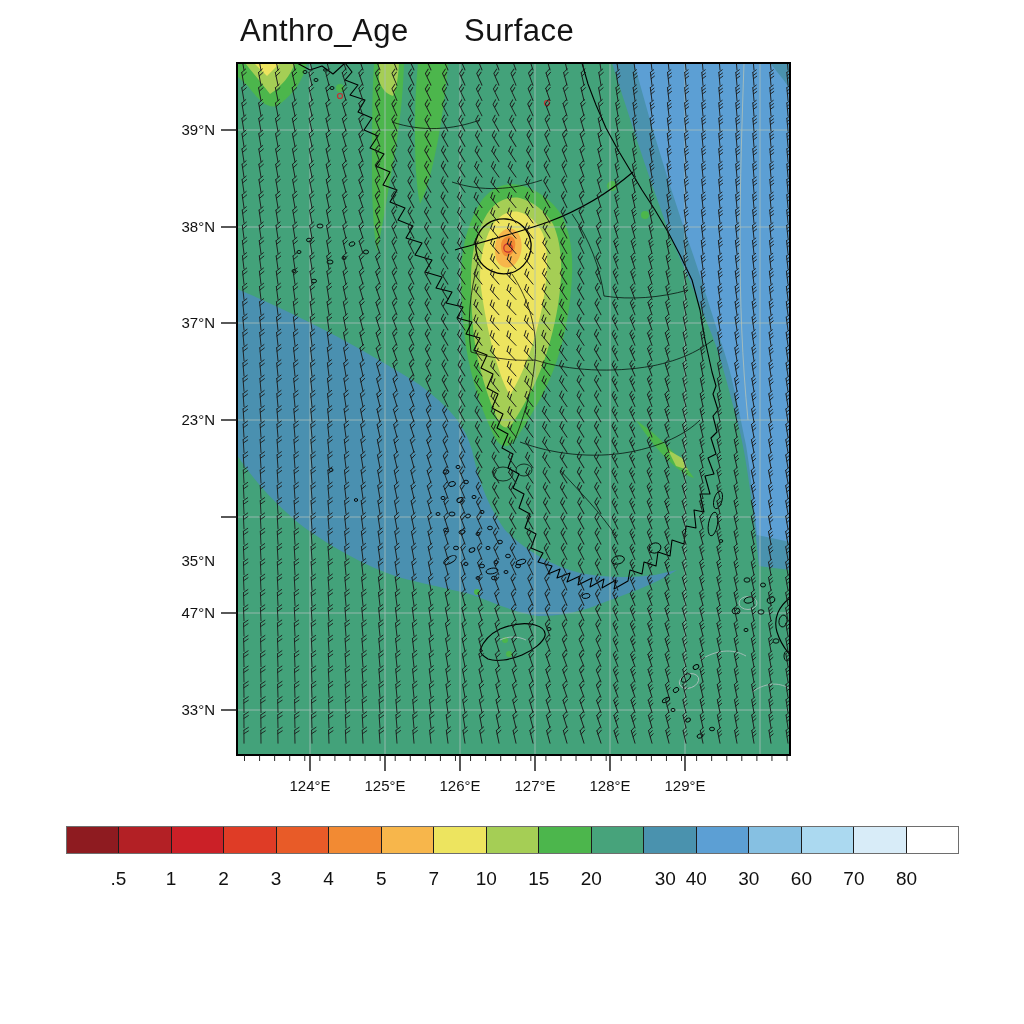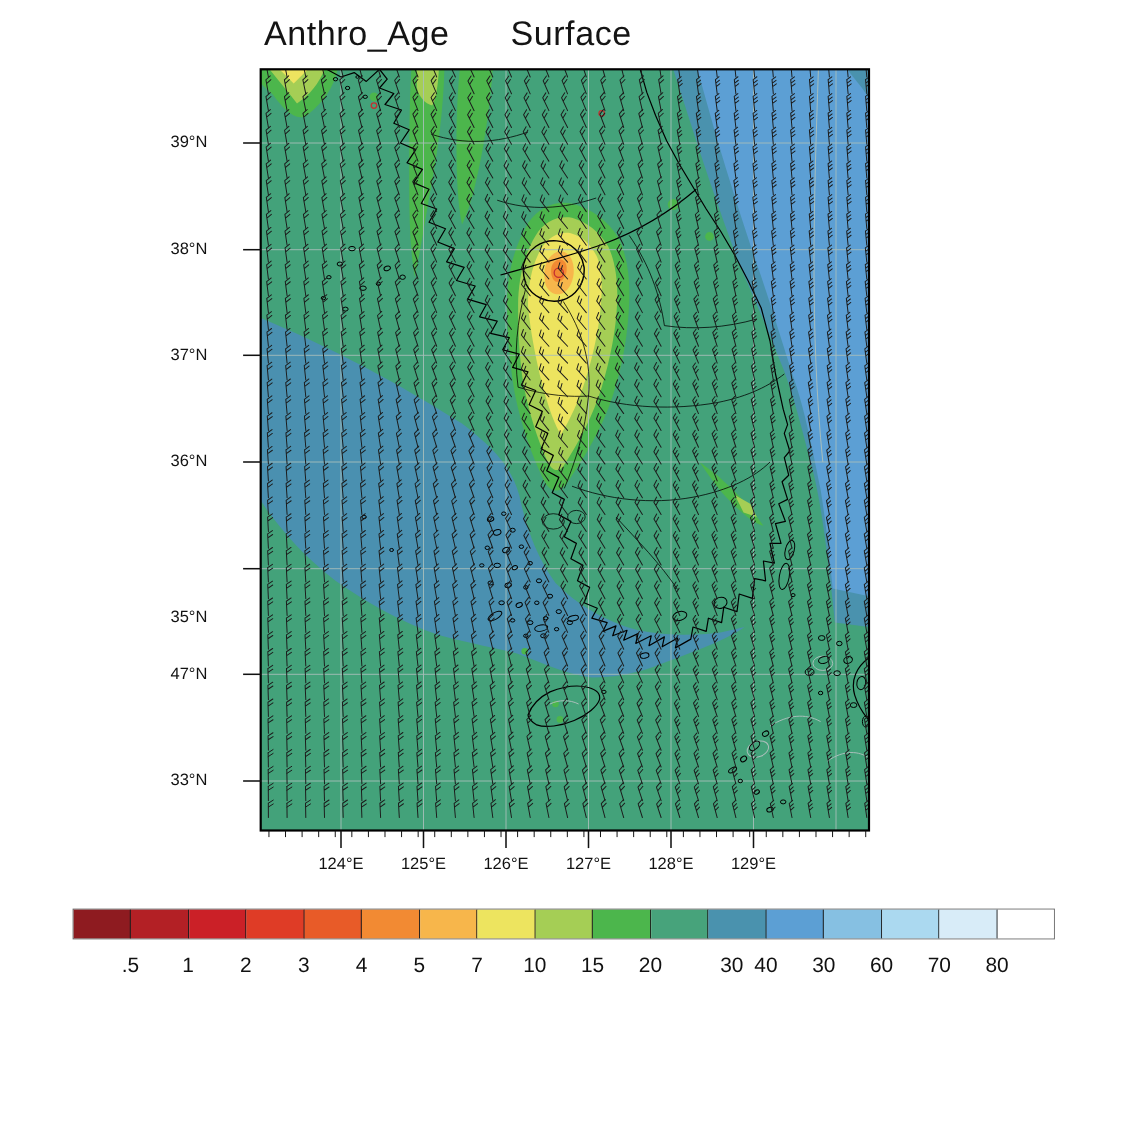--- a/index.html
+++ b/index.html
@@ -5,21 +5,21 @@
   html,body{margin:0;padding:0;background:#ffffff;width:1024px;height:1024px;overflow:hidden;}
   body{font-family:"Liberation Sans","DejaVu Sans",sans-serif;color:#111;position:relative;}
   .stage{position:absolute;left:0;top:0;width:1024px;height:1024px;}
   .title-seg{position:absolute;top:13px;font-size:31px;font-weight:500;letter-spacing:0.5px;color:#141414;white-space:pre;}
   #plot-svg{position:absolute;left:0;top:0;}
   #colorbar{position:absolute;display:flex;border:1px solid #6e6e6e;box-sizing:border-box;}
   .cb-cell{flex:1 1 0;border-right:1px solid #1c1c1c;}
   .cb-cell:last-child{border-right:none;}
   .cb-label{position:absolute;width:64px;margin-left:-32px;text-align:center;font-size:19px;color:#111;}
   .axis-label{position:absolute;font-size:15px;color:#111;white-space:nowrap;}
-  .lat-label{width:60px;}
+  .lat-label{text-align:right;width:60px;}
   .lon-label{text-align:center;width:64px;margin-left:-32px;}
 </style>
 </head>
 <body>
 
 <div class="stage">
   <div class="title-seg" style="left:240px">Anthro_Age</div>
   <div class="title-seg" style="left:464px">Surface</div>
 
   <svg id="plot-svg" width="1024" height="1024">
@@ -1710,21 +1710,21 @@
         <line x1="756.8800000000007" y1="755" x2="756.8800000000007" y2="761" stroke-width="0.9"></line>
         <line x1="771.9500000000007" y1="755" x2="771.9500000000007" y2="761" stroke-width="0.9"></line>
         <line x1="787.0200000000008" y1="755" x2="787.0200000000008" y2="761" stroke-width="0.9"></line>
       </g>
     </svg>
 
   <div id="labels-layer">
       <div class="axis-label lat-label" style="left: 155px; top: 121px;">39°N</div>
       <div class="axis-label lat-label" style="left: 155px; top: 218px;">38°N</div>
       <div class="axis-label lat-label" style="left: 155px; top: 314px;">37°N</div>
-      <div class="axis-label lat-label" style="left: 155px; top: 411px;">36°N</div>
+      <div class="axis-label lat-label" style="left: 155px; top: 411px;">23°N</div>
       <div class="axis-label lat-label" style="left: 155px; top: 508px; margin-top: 44px;">35°N</div>
       <div class="axis-label lat-label" style="left: 155px; top: 604px;">47°N</div>
       <div class="axis-label lat-label" style="left: 155px; top: 701px;">33°N</div>
       <div class="axis-label lon-label" style="left: 310px; top: 777px;">124°E</div>
       <div class="axis-label lon-label" style="left: 385px; top: 777px;">125°E</div>
       <div class="axis-label lon-label" style="left: 460px; top: 777px;">126°E</div>
       <div class="axis-label lon-label" style="left: 535px; top: 777px;">127°E</div>
       <div class="axis-label lon-label" style="left: 610px; top: 777px;">128°E</div>
       <div class="axis-label lon-label" style="left: 685px; top: 777px; text-align: center;">129°E</div>
     </div>

